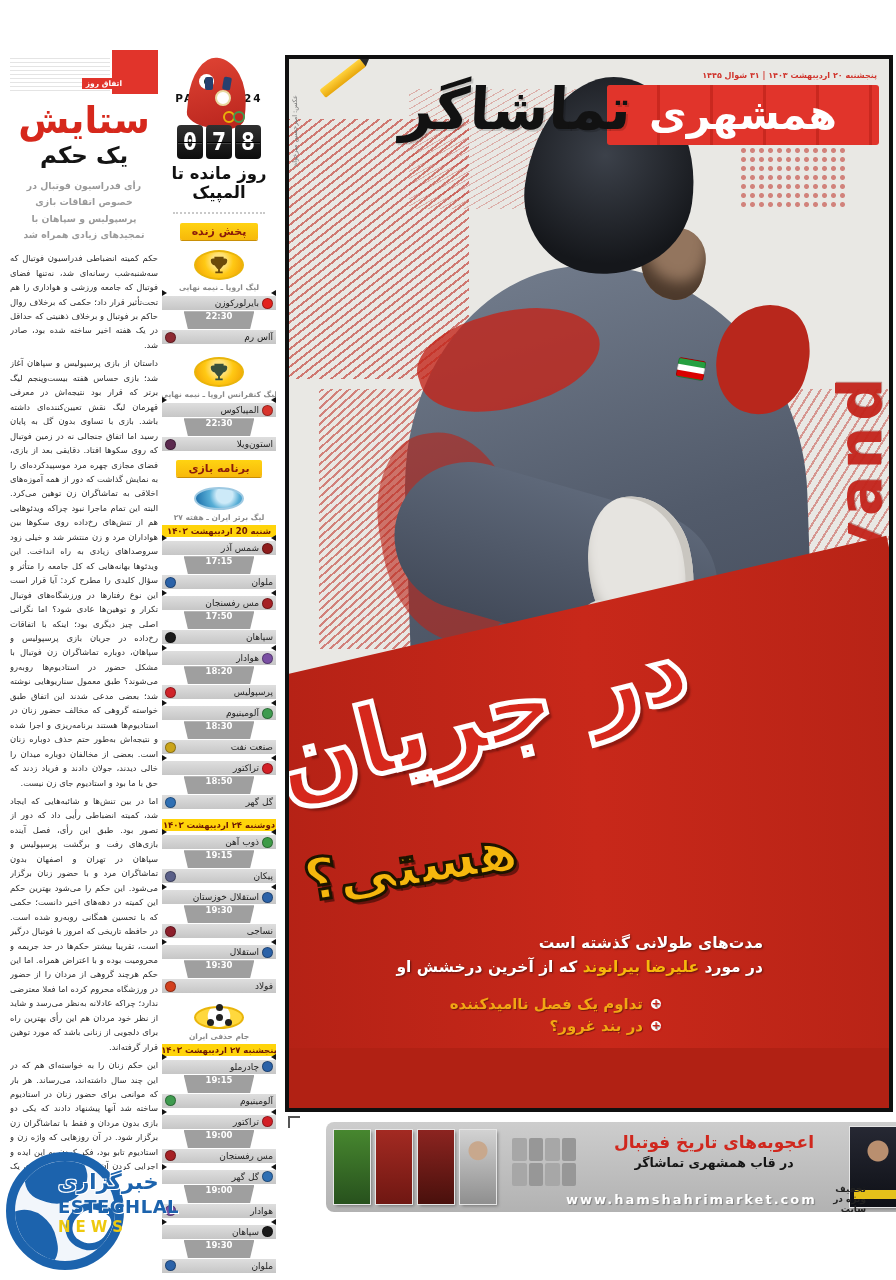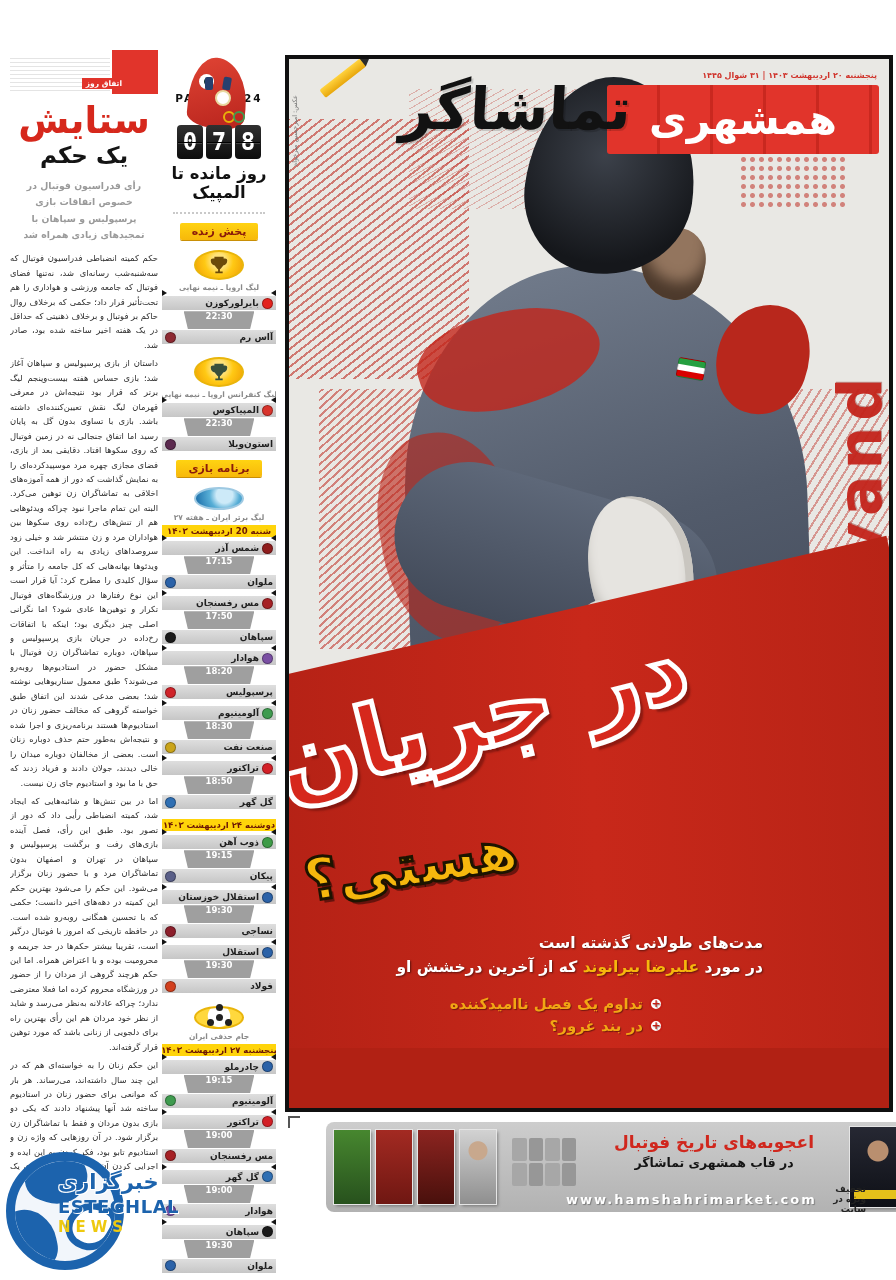--- a/index.html
+++ b/index.html
@@ -73,21 +73,21 @@
   .ccaption{font-size:7.5px;color:#8a8a8a;font-weight:bold;margin-top:3px;white-space:nowrap;}
   .datechip{background:#ffd40a;color:#6b1505;font-size:8.5px;font-weight:900;padding:1px 6px;
     margin-top:3px;white-space:nowrap;}
   .mgroup{width:114px;margin-top:4px;}
   .match{position:relative;margin-bottom:7px;}
   .match::before,.match::after{content:"";position:absolute;top:-6px;width:0;height:0;
     border-top:3px solid transparent;border-bottom:3px solid transparent;}
   .match::before{left:0;border-left:5px solid #141414;}
   .match::after{right:0;border-right:5px solid #141414;}
   .bar{height:14px;background:linear-gradient(#dedede,#c6c6c6);display:flex;align-items:center;
-    padding:0 3px;gap:3px;font-size:9px;font-weight:bold;color:#1f1f1f;white-space:nowrap;overflow:hidden;}
+    padding:0 3px;gap:3px;font-size:9px;font-weight:normal;color:#1f1f1f;white-space:nowrap;overflow:hidden;}
   .bar.away{justify-content:space-between;align-items:center;}
   .tlogo{flex:0 0 auto;width:11px;height:11px;border-radius:50%;border:1px solid rgba(0,0,0,.3);box-sizing:border-box;}
   .tbar{width:62%;height:18px;margin:1px auto;background:#9f9f9f;color:#fff;font-size:8.5px;font-weight:900;
     text-align:center;line-height:10px;clip-path:polygon(0 0,100% 0,94% 100%,6% 100%);direction:ltr;}
 
   
   .cover{position:absolute;left:285px;top:55px;width:608px;height:1057px;background:#e9e8e4;
     border:4px solid #101010;box-sizing:border-box;overflow:hidden;}
   .splat{position:absolute;z-index:1;}
   .sp1{left:-10px;top:60px;width:190px;height:260px;
@@ -130,21 +130,21 @@
     border-radius:45% 55% 50% 50%;transform:rotate(-10deg);}
   .gk-shorts{position:absolute;left:168px;top:688px;width:330px;height:300px;
     background:linear-gradient(#8c2015,#5e130c);border-radius:30px 60px 45% 40%;transform:rotate(-4deg);}
   .redband{position:absolute;left:-150px;top:562px;width:830px;height:640px;z-index:3;
     background:linear-gradient(100deg,#a91e13,#c8281a 55%,#b22215);transform:rotate(-13deg);}
   .redbase{position:absolute;left:0;right:0;bottom:0;height:60px;background:#b12114;z-index:3;}
 
   
   .mast{position:absolute;left:0;right:0;top:0;height:130px;z-index:5;}
   .dateline{position:absolute;top:12px;right:12px;color:#d0342c;font-size:8px;font-weight:bold;direction:rtl;}
-  .brand{position:absolute;right:10px;top:26px;width:272px;height:69px;border-radius:3px;
+  .brand{position:absolute;right:10px;top:26px;width:272px;height:60px;border-radius:3px;
     background:repeating-linear-gradient(90deg,#e1342b 0 50px,#c9281f 50px 53px);
     display:flex;align-items:center;justify-content:center;}
   .brand span{color:#fff;font-size:41px;font-weight:900;letter-spacing:2px;}
   .masttitle{position:absolute;right:258px;top:16px;font-size:58px;font-weight:900;color:#121212;
     transform:skewX(-3deg);white-space:nowrap;text-shadow:2px 2px 0 rgba(0,0,0,.15);}
   .pencil{position:absolute;left:28px;top:14px;width:52px;height:10px;background:linear-gradient(#ffd23d,#e8a70c);
     border-radius:2px;transform:rotate(-38deg);}
   .pencil::after{content:"";position:absolute;right:-8px;top:0;border-top:5px solid transparent;
     border-bottom:5px solid transparent;border-left:9px solid #2b2b2b;}
   .credit{position:absolute;left:2px;top:36px;writing-mode:vertical-rl;transform:rotate(180deg);

